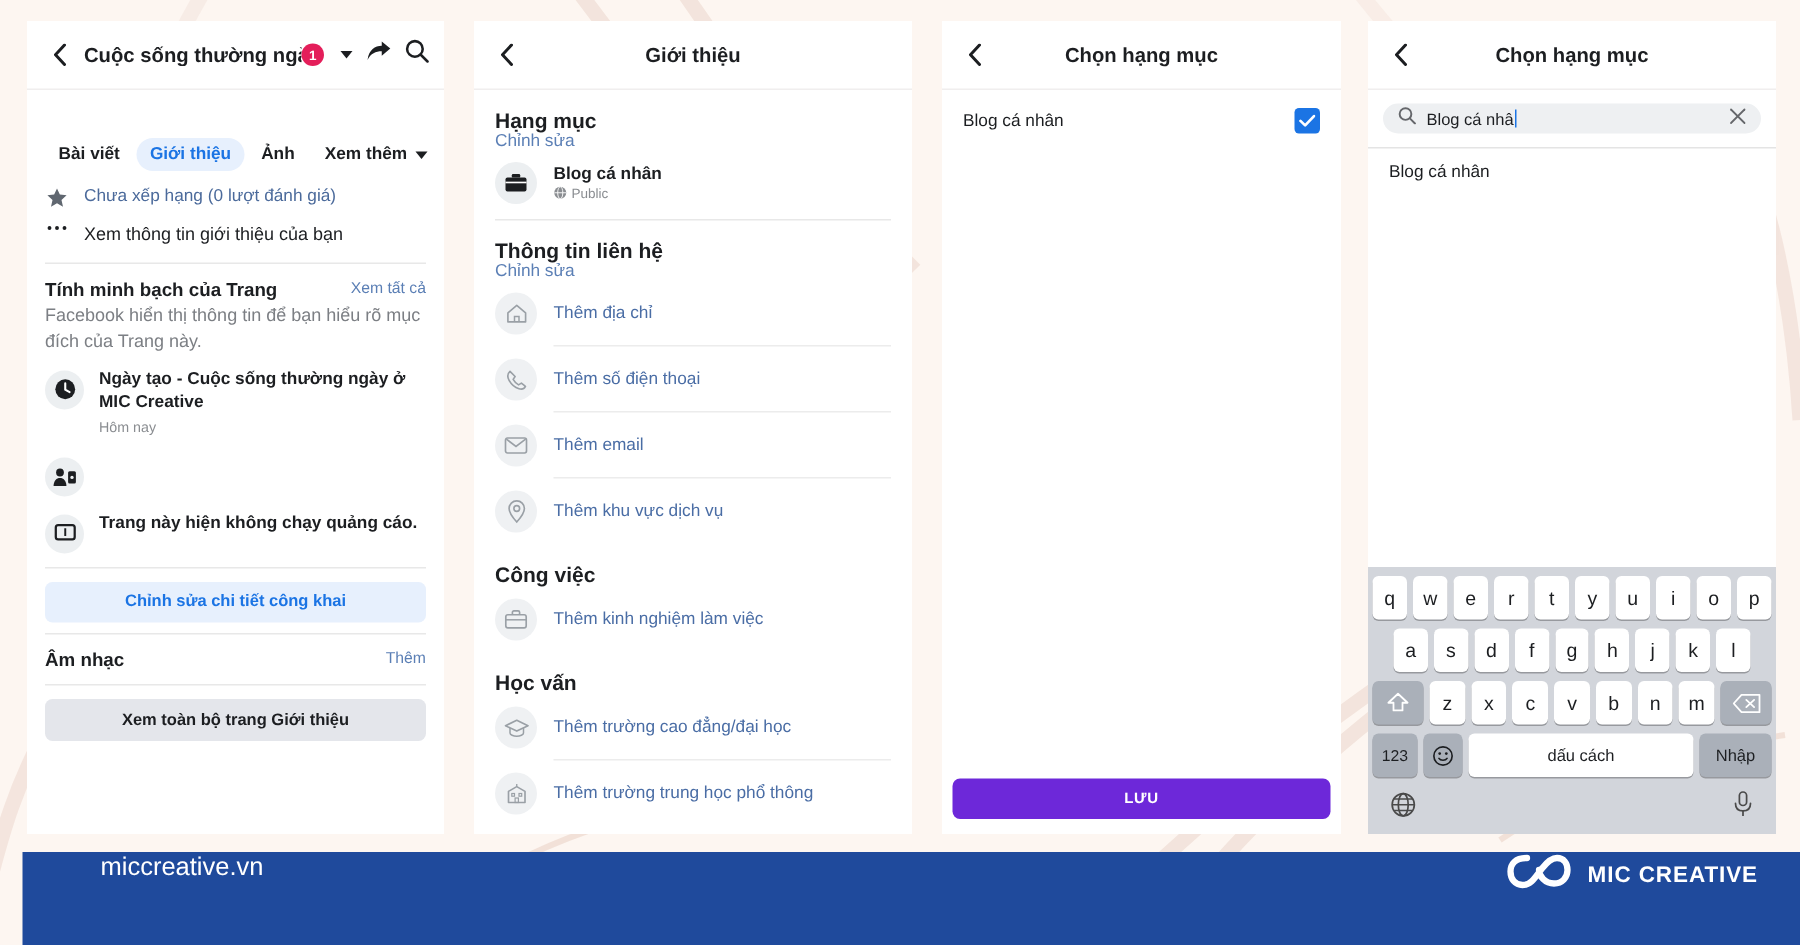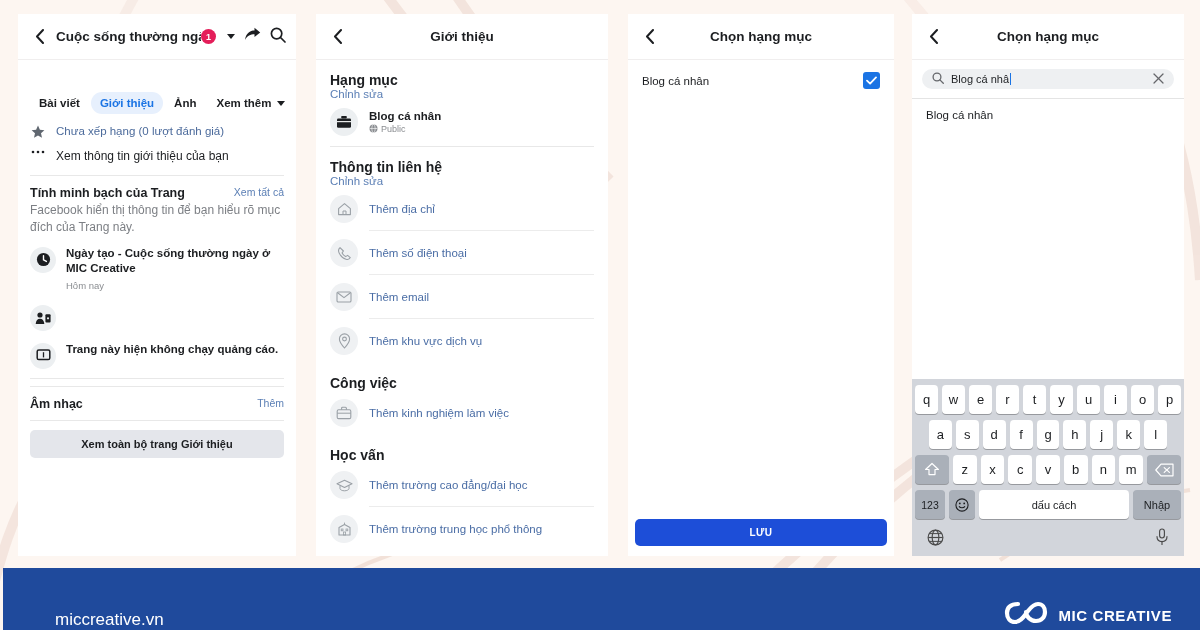--- a/index.html
+++ b/index.html
@@ -146,21 +146,21 @@
     display: flex; align-items: center; justify-content: space-between;
     padding: 12px 14px;
   }
   .catopt .lbl { font-size: 11.5px; color: #1c1e21; }
   .cbox {
     width: 17px; height: 17px; border-radius: 3px; background: #1b74e4;
     display: flex; align-items: center; justify-content: center; cursor: pointer;
   }
   .save-wrap { position: absolute; left: 0; right: 0; bottom: 10px; padding: 0 7px; }
   .btn-primary {
-    height: 27px; border-radius: 5px; background: #1d4ed8; color: #fff;
+    height: 27px; border-radius: 5px; background: #6d28d9; color: #fff;
     font-size: 10px; font-weight: bold; letter-spacing: .5px;
     display: flex; align-items: center; justify-content: center; cursor: pointer;
   }
 
   
   .search-wrap { padding: 9px 10px 0; }
   .search-box {
     height: 20px; border-radius: 13px; background: #eef0f2;
     display: flex; align-items: center; gap: 7px; padding: 0 10px;
   }
@@ -189,23 +189,23 @@
   .key.emo { flex: 0 0 26px; background: #aab0b9; font-size: 12px; }
   .key.ret { flex: 0 0 48px; background: #aab0b9; font-size: 11px; }
   .kbrow.r2 { padding: 0 14px; }
   .kbbot {
     display: flex; align-items: center; justify-content: space-between;
     padding: 3px 12px 4px;
   }
 
   
   #footer {
-    position: absolute; left: 3px; right: 0; bottom: 0; height: 62px;
+    position: absolute; left: 15px; right: 0; bottom: 0; height: 62px;
     background: #1f4a9c; z-index: 5;
-    display: flex; align-items: flex-end; justify-content: space-between;
+    display: flex; align-items: flex-start; justify-content: space-between;
     padding: 0 28px 0 52px;
   }
   #footer .url { color: #fff; font-size: 17px; }
   .brand { display: flex; align-items: center; gap: 10px; }
   .brand .nm { color: #fff; font-size: 15px; font-weight: bold; letter-spacing: .6px; }
 </style>
 </head>
 <body>
 
 <svg id="bg-texture" width="1200" height="630" viewBox="0 0 1200 630">
@@ -320,20 +320,21 @@
             <rect x="1.2" y="2" width="12.6" height="9.6" rx="1.6" stroke="#1c1e21" stroke-width="1.5" fill="none"></rect>
             <line x1="7.5" y1="4.2" x2="7.5" y2="9.4" stroke="#1c1e21" stroke-width="1.3"></line>
           </svg>
       </div>
       <div class="body">
         <div class="ttl">Trang này hiện không chạy quảng cáo.</div>
       </div>
     </div>
 
     <div class="hr"></div>
+    <div class="btn-soft">Chỉnh sửa chi tiết công khai</div>
     <div class="hr"></div>
 
     <div class="sec-head">
       <div class="t">Âm nhạc</div>
       <div class="a">Thêm</div>
     </div>
     <div class="hr"></div>
     <div class="btn-grey">Xem toàn bộ trang Giới thiệu</div>
   </div>
 

